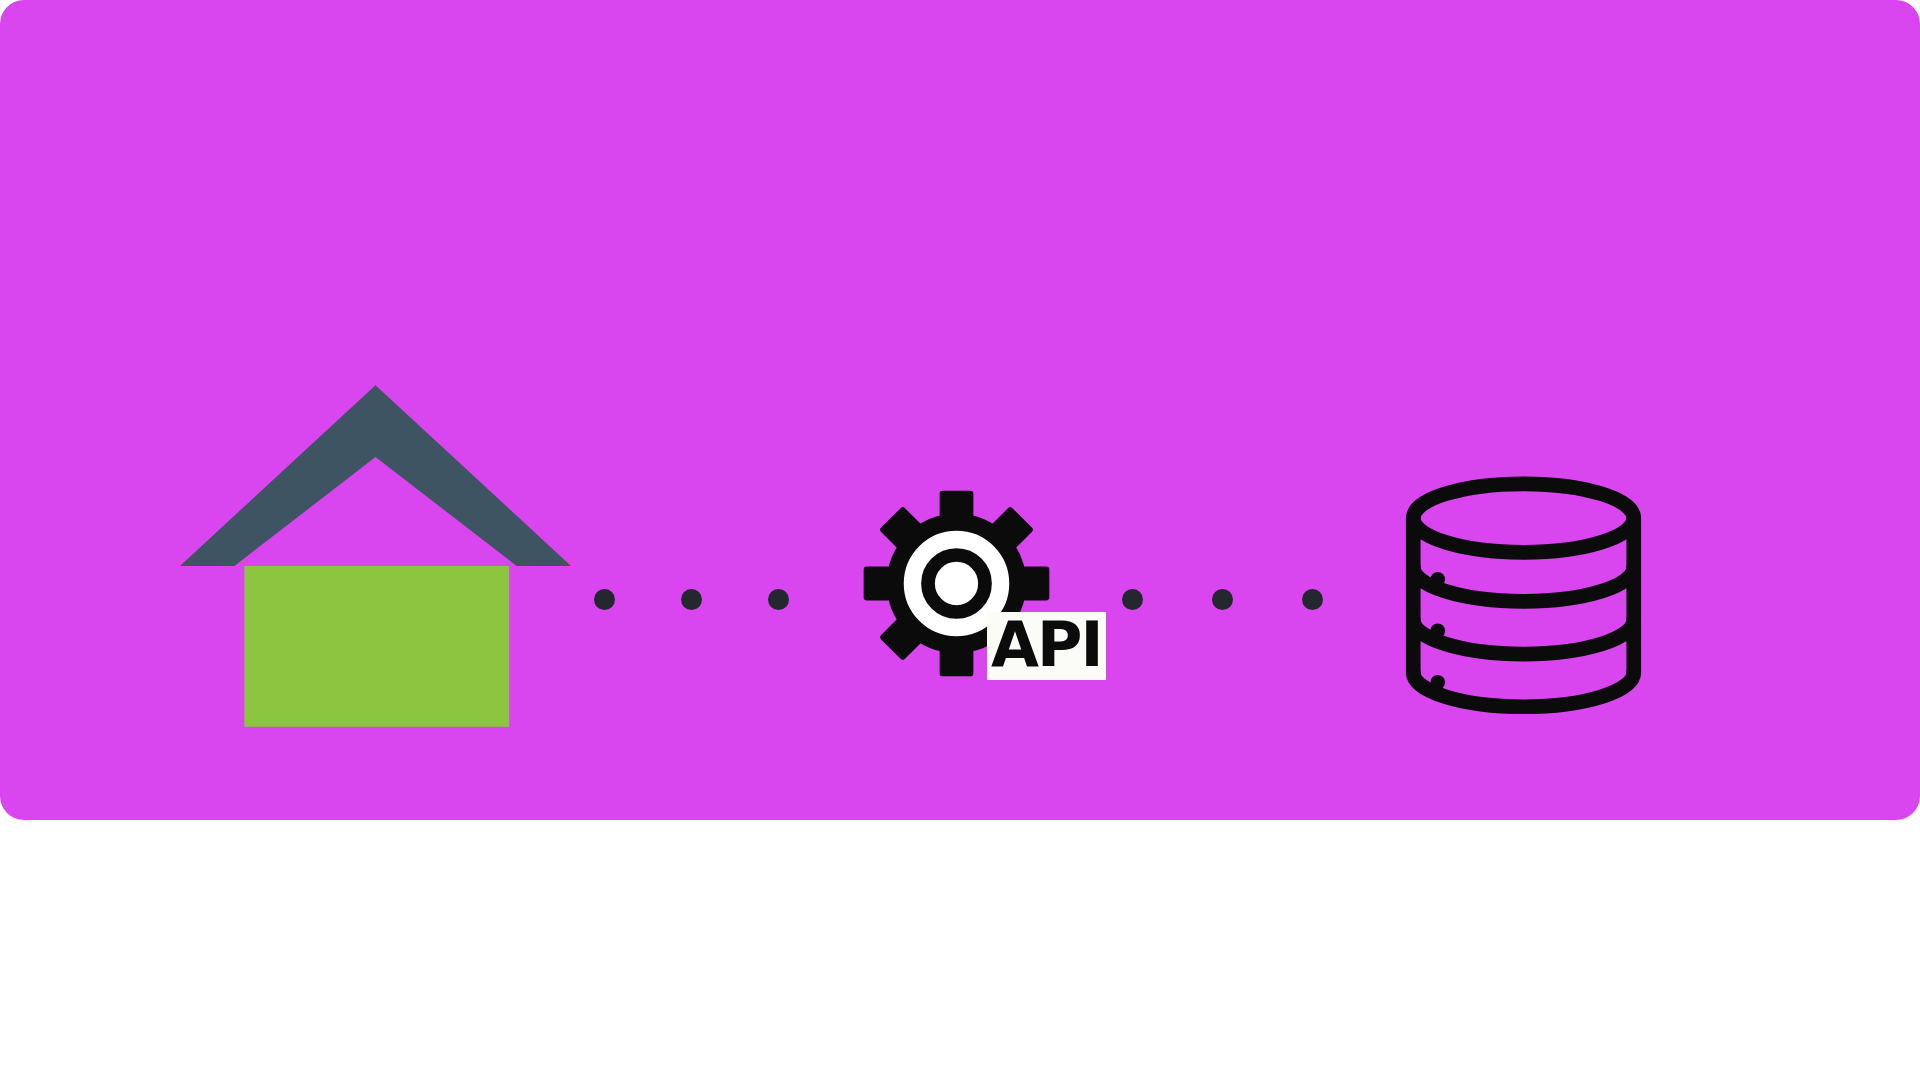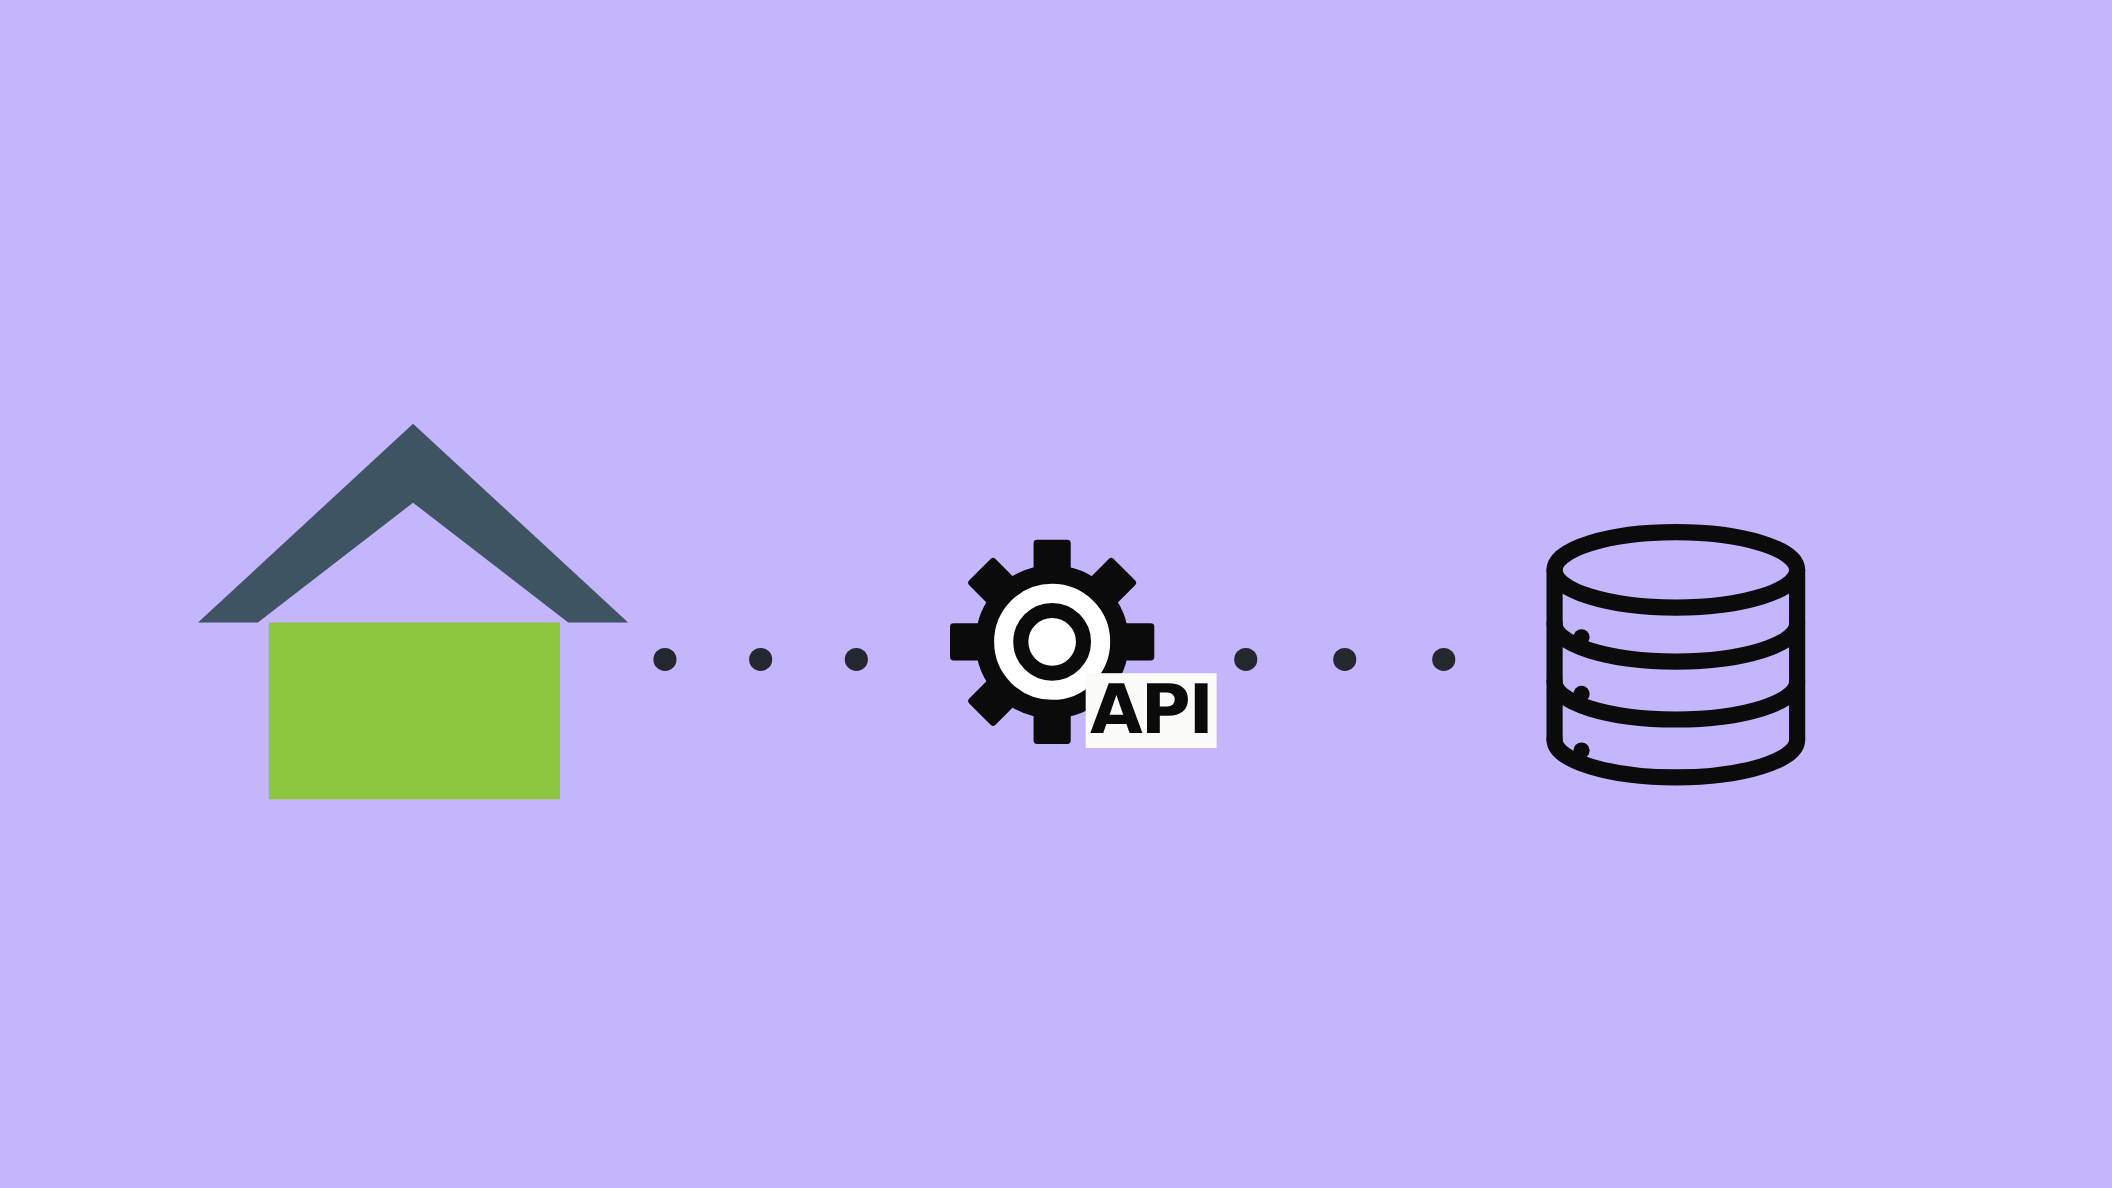--- a/index.html
+++ b/index.html
@@ -3,23 +3,24 @@
 <meta charset="utf-8">
 <style>
   html, body {
     margin: 0;
     padding: 0;
     font-family: "DejaVu Sans", "Liberation Sans", sans-serif;
   }
   .stage {
     position: relative;
     width: 1920px;
-    height: 1080px;
-    background: #c4b5fd;
+    height: 820px;
+    background: #d946ef;
     overflow: hidden;
+    border-radius: 24px;
   }
 
   
   .house {
     position: absolute;
     left: 180px;
     top: 385px;
     width: 391px;
     height: 342px;
   }

